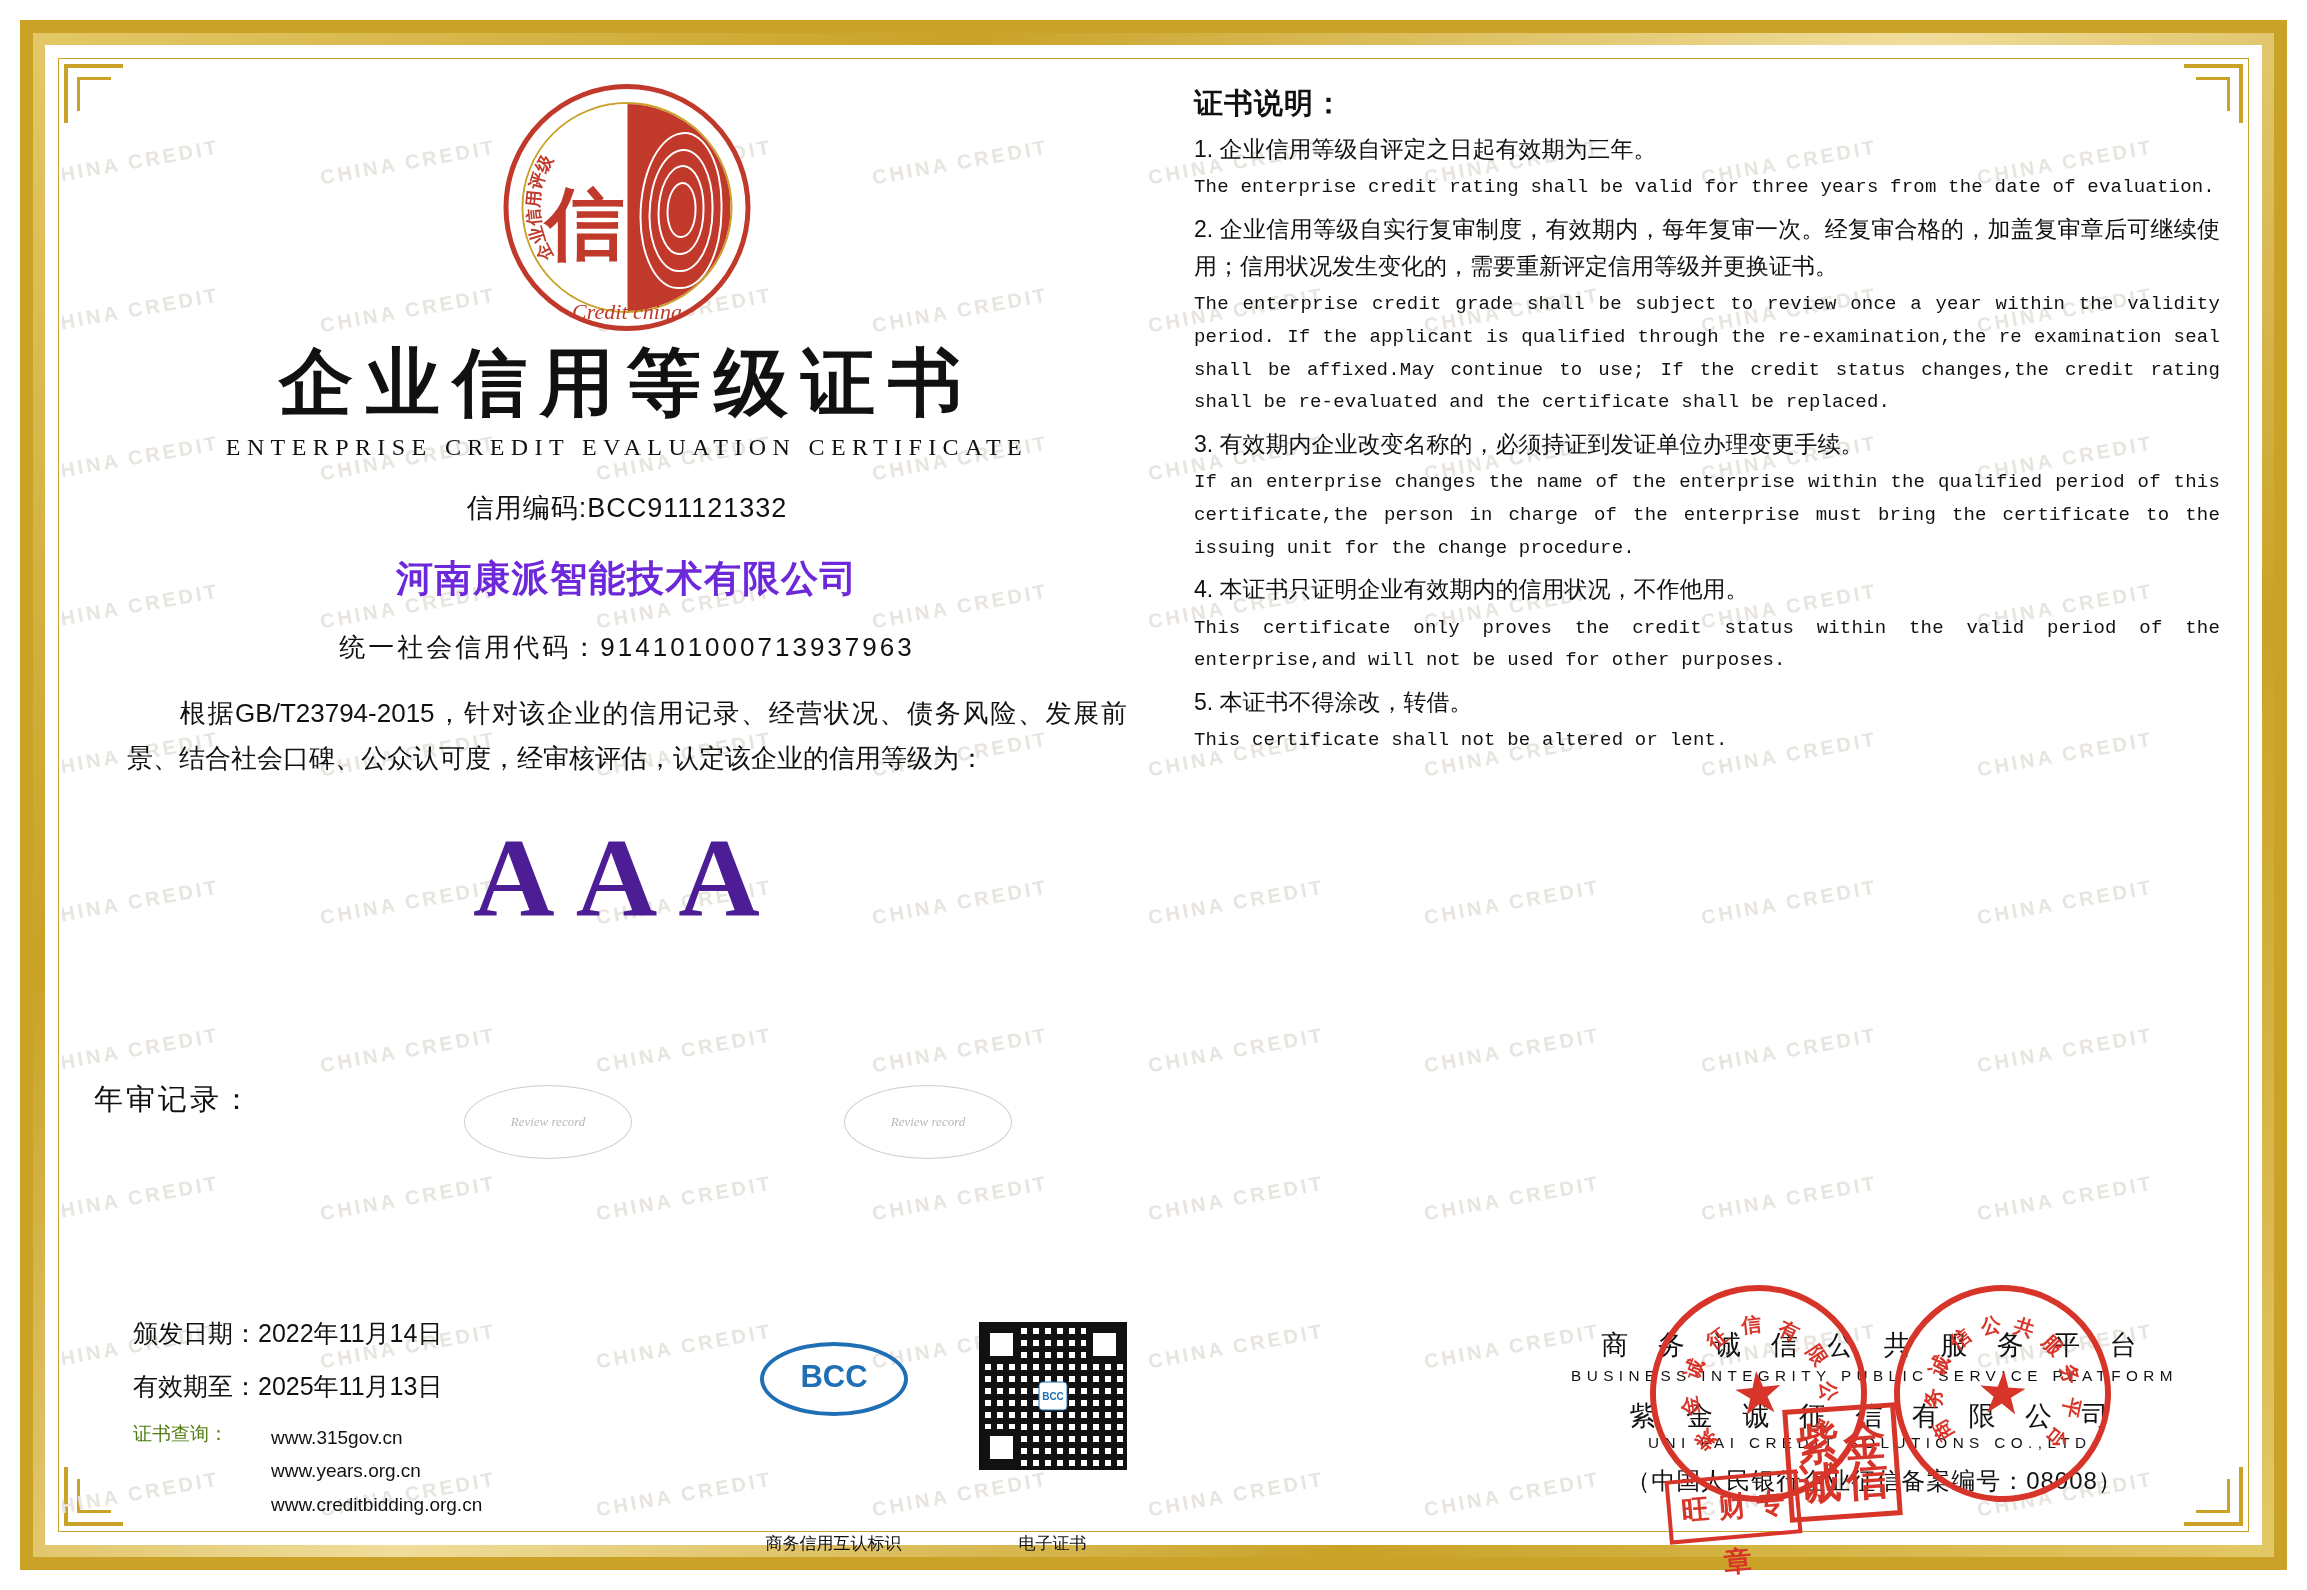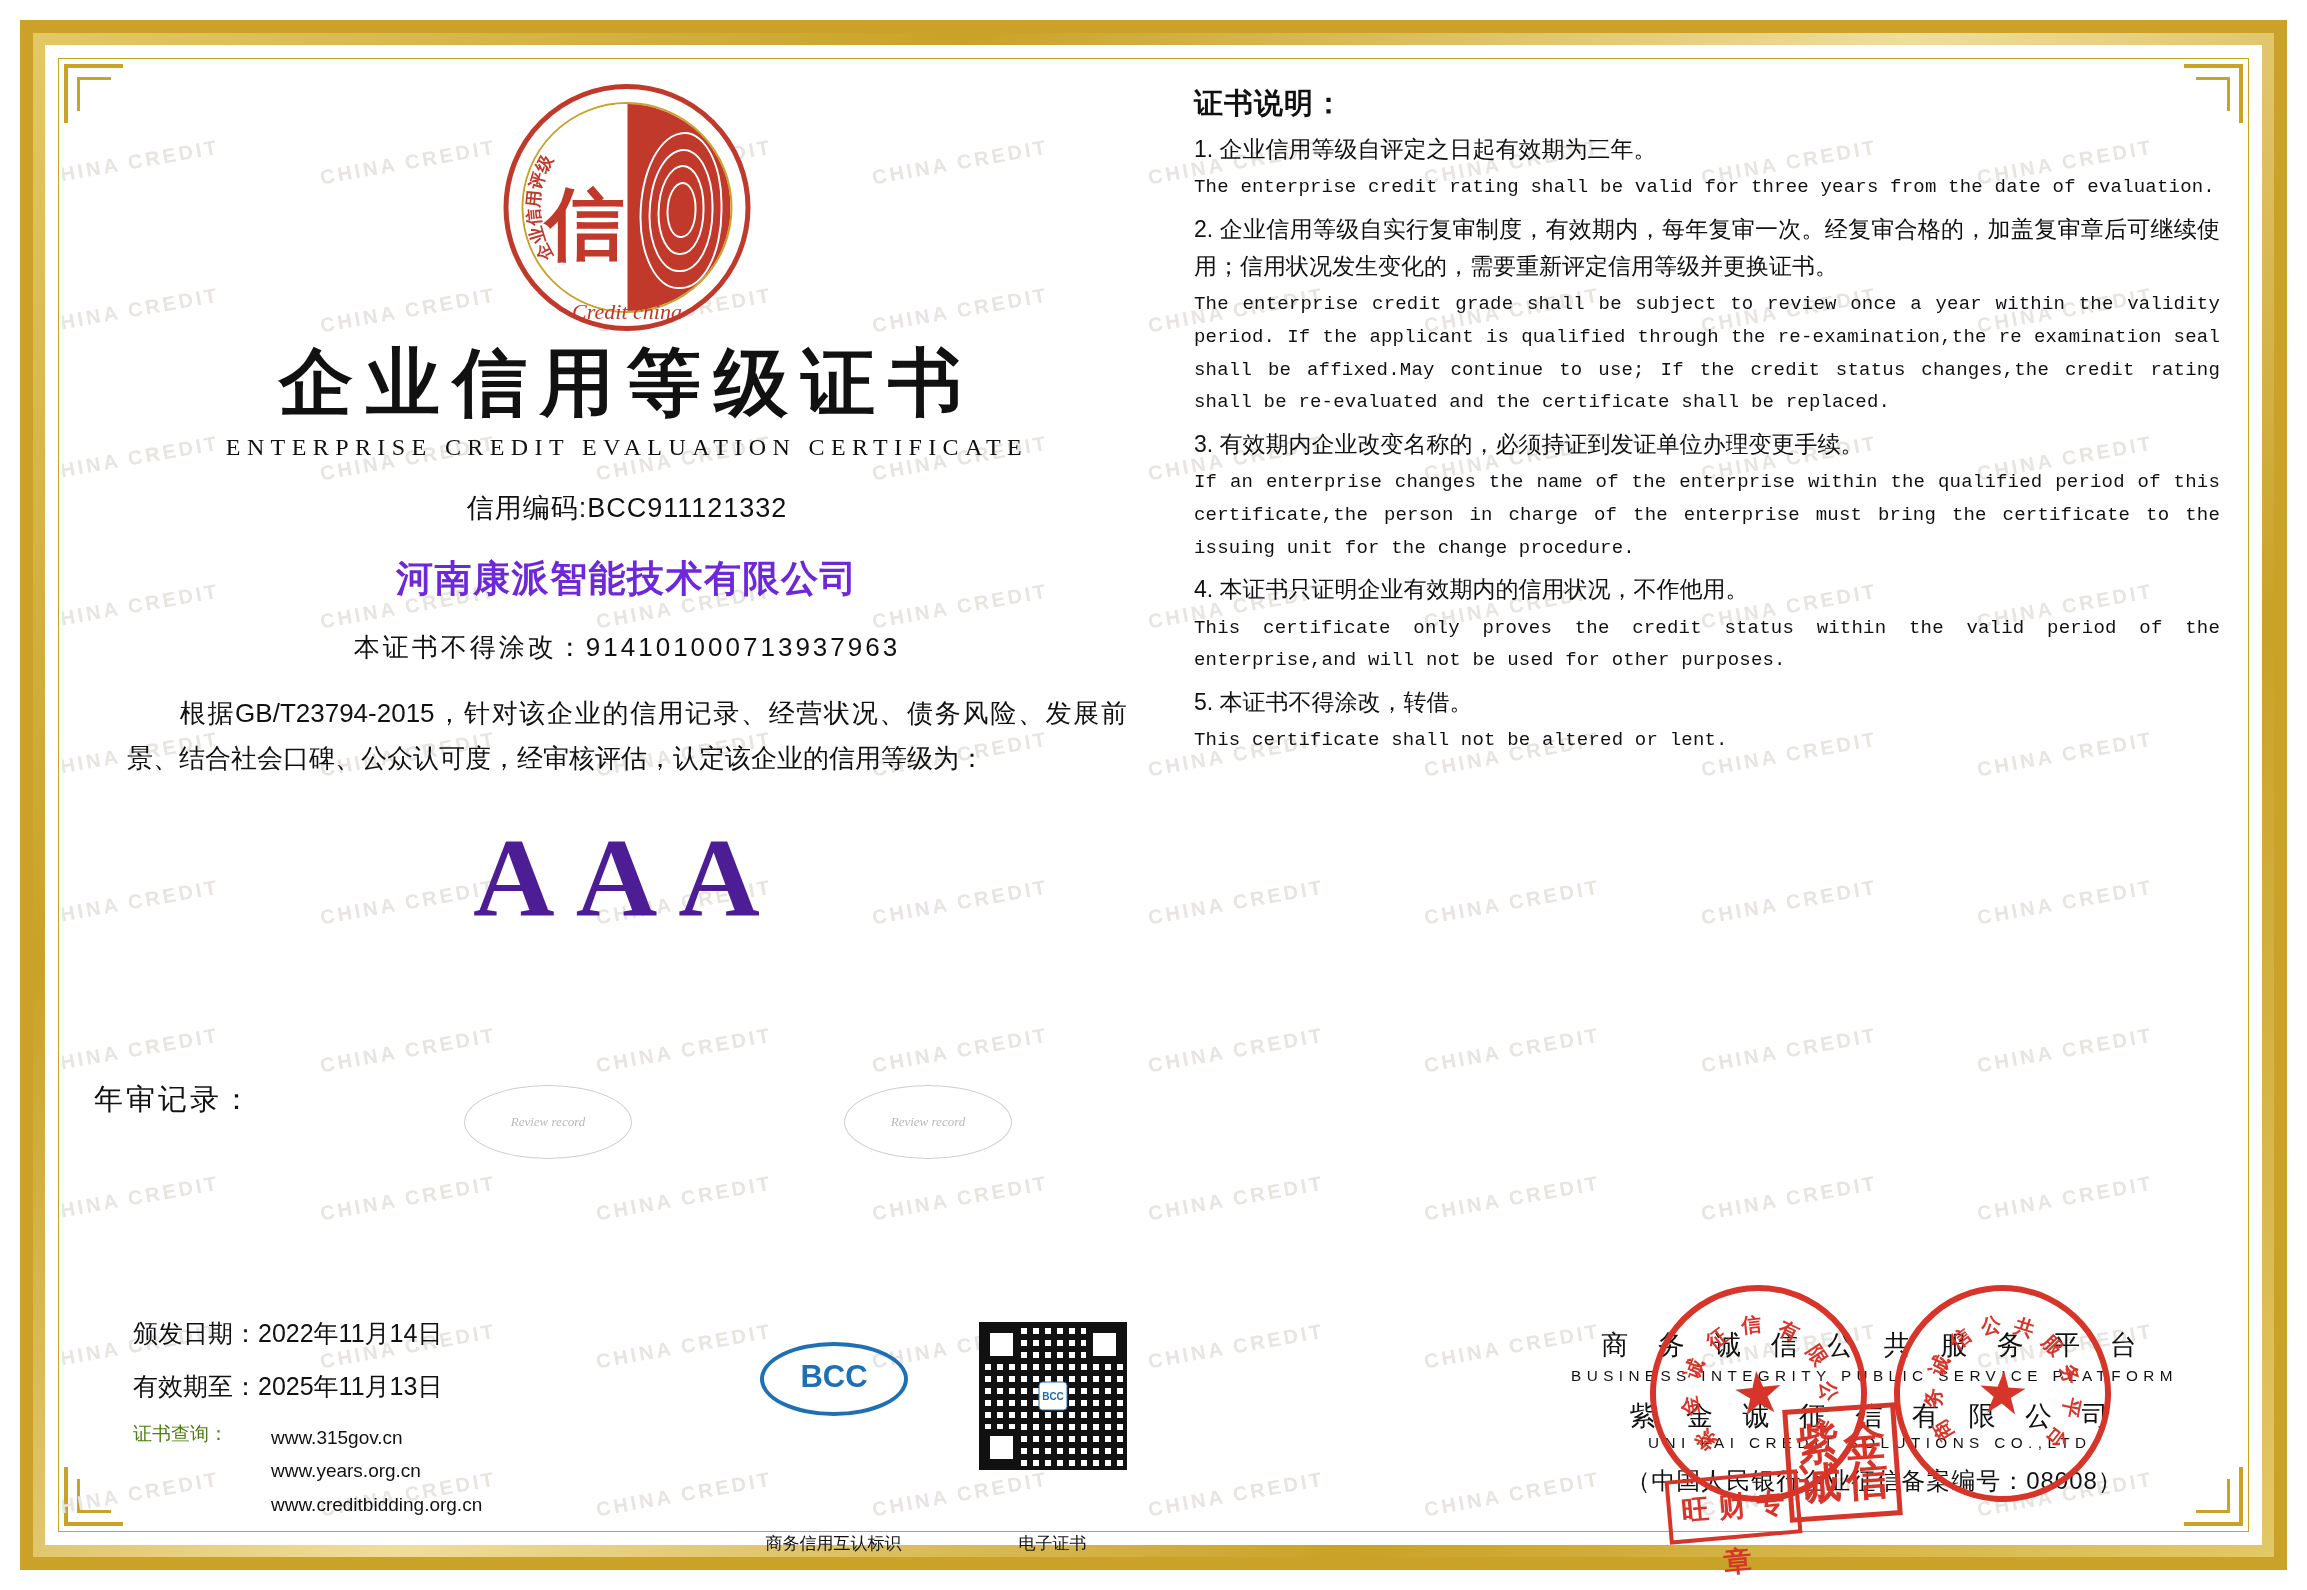--- a/index.html
+++ b/index.html
@@ -255,21 +255,21 @@
             <span style="transform: rotate(-62deg) translate(-8.4px, -105px);">级</span>
           </div>
         <div class="seal-bottom-text">Credit china</div>
       </div>
 
       <div class="title-cn">企业信用等级证书</div>
       <div class="title-en">ENTERPRISE CREDIT EVALUATION CERTIFICATE</div>
 
       <div class="code-line">信用编码:BCC911121332</div>
       <div class="company">河南康派智能技术有限公司</div>
-      <div class="uscc">本证书不得涂改：914101000713937963</div>
+      <div class="uscc">统一社会信用代码：914101000713937963</div>
 
       <div class="para"><span class="indent"></span><span>根据GB/T23794-2015，针对该企业的信用记录、经营状况、债务风险、发展前景、结合社会口碑、公众认可度，经审核评估，认定该企业的信用等级为：</span></div>
 
       <div class="grade">AAA</div>
     </div>
 
     <div class="issue-block">
       <div>颁发日期：2022年11月14日</div>
       <div>有效期至：2025年11月13日</div>
     </div>

